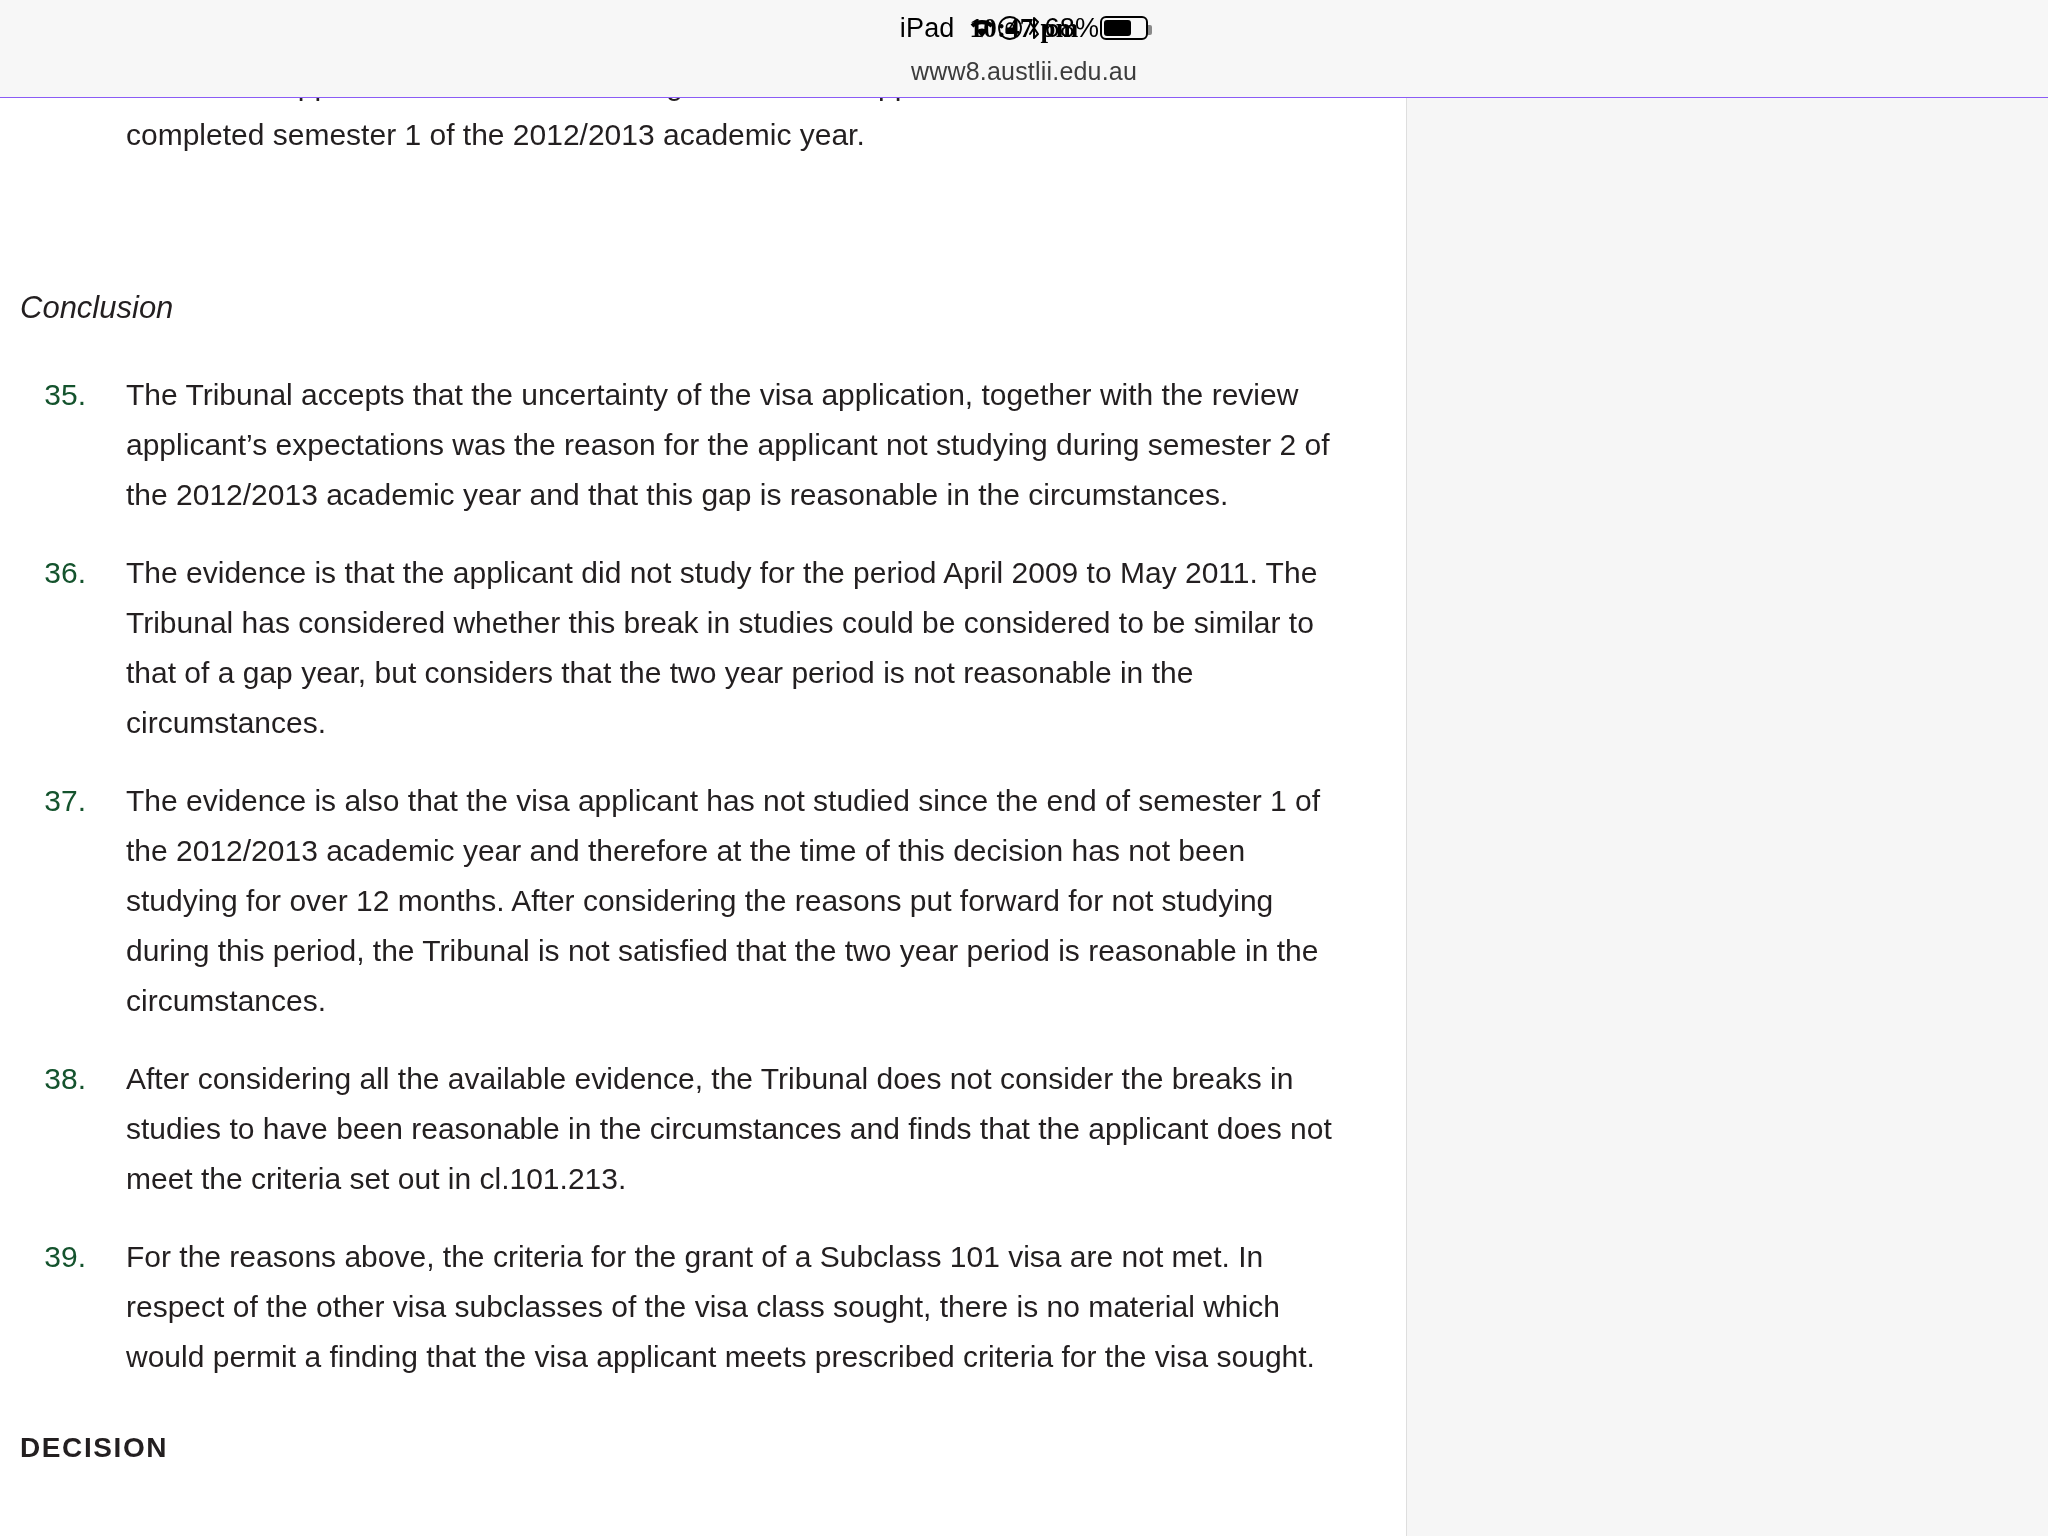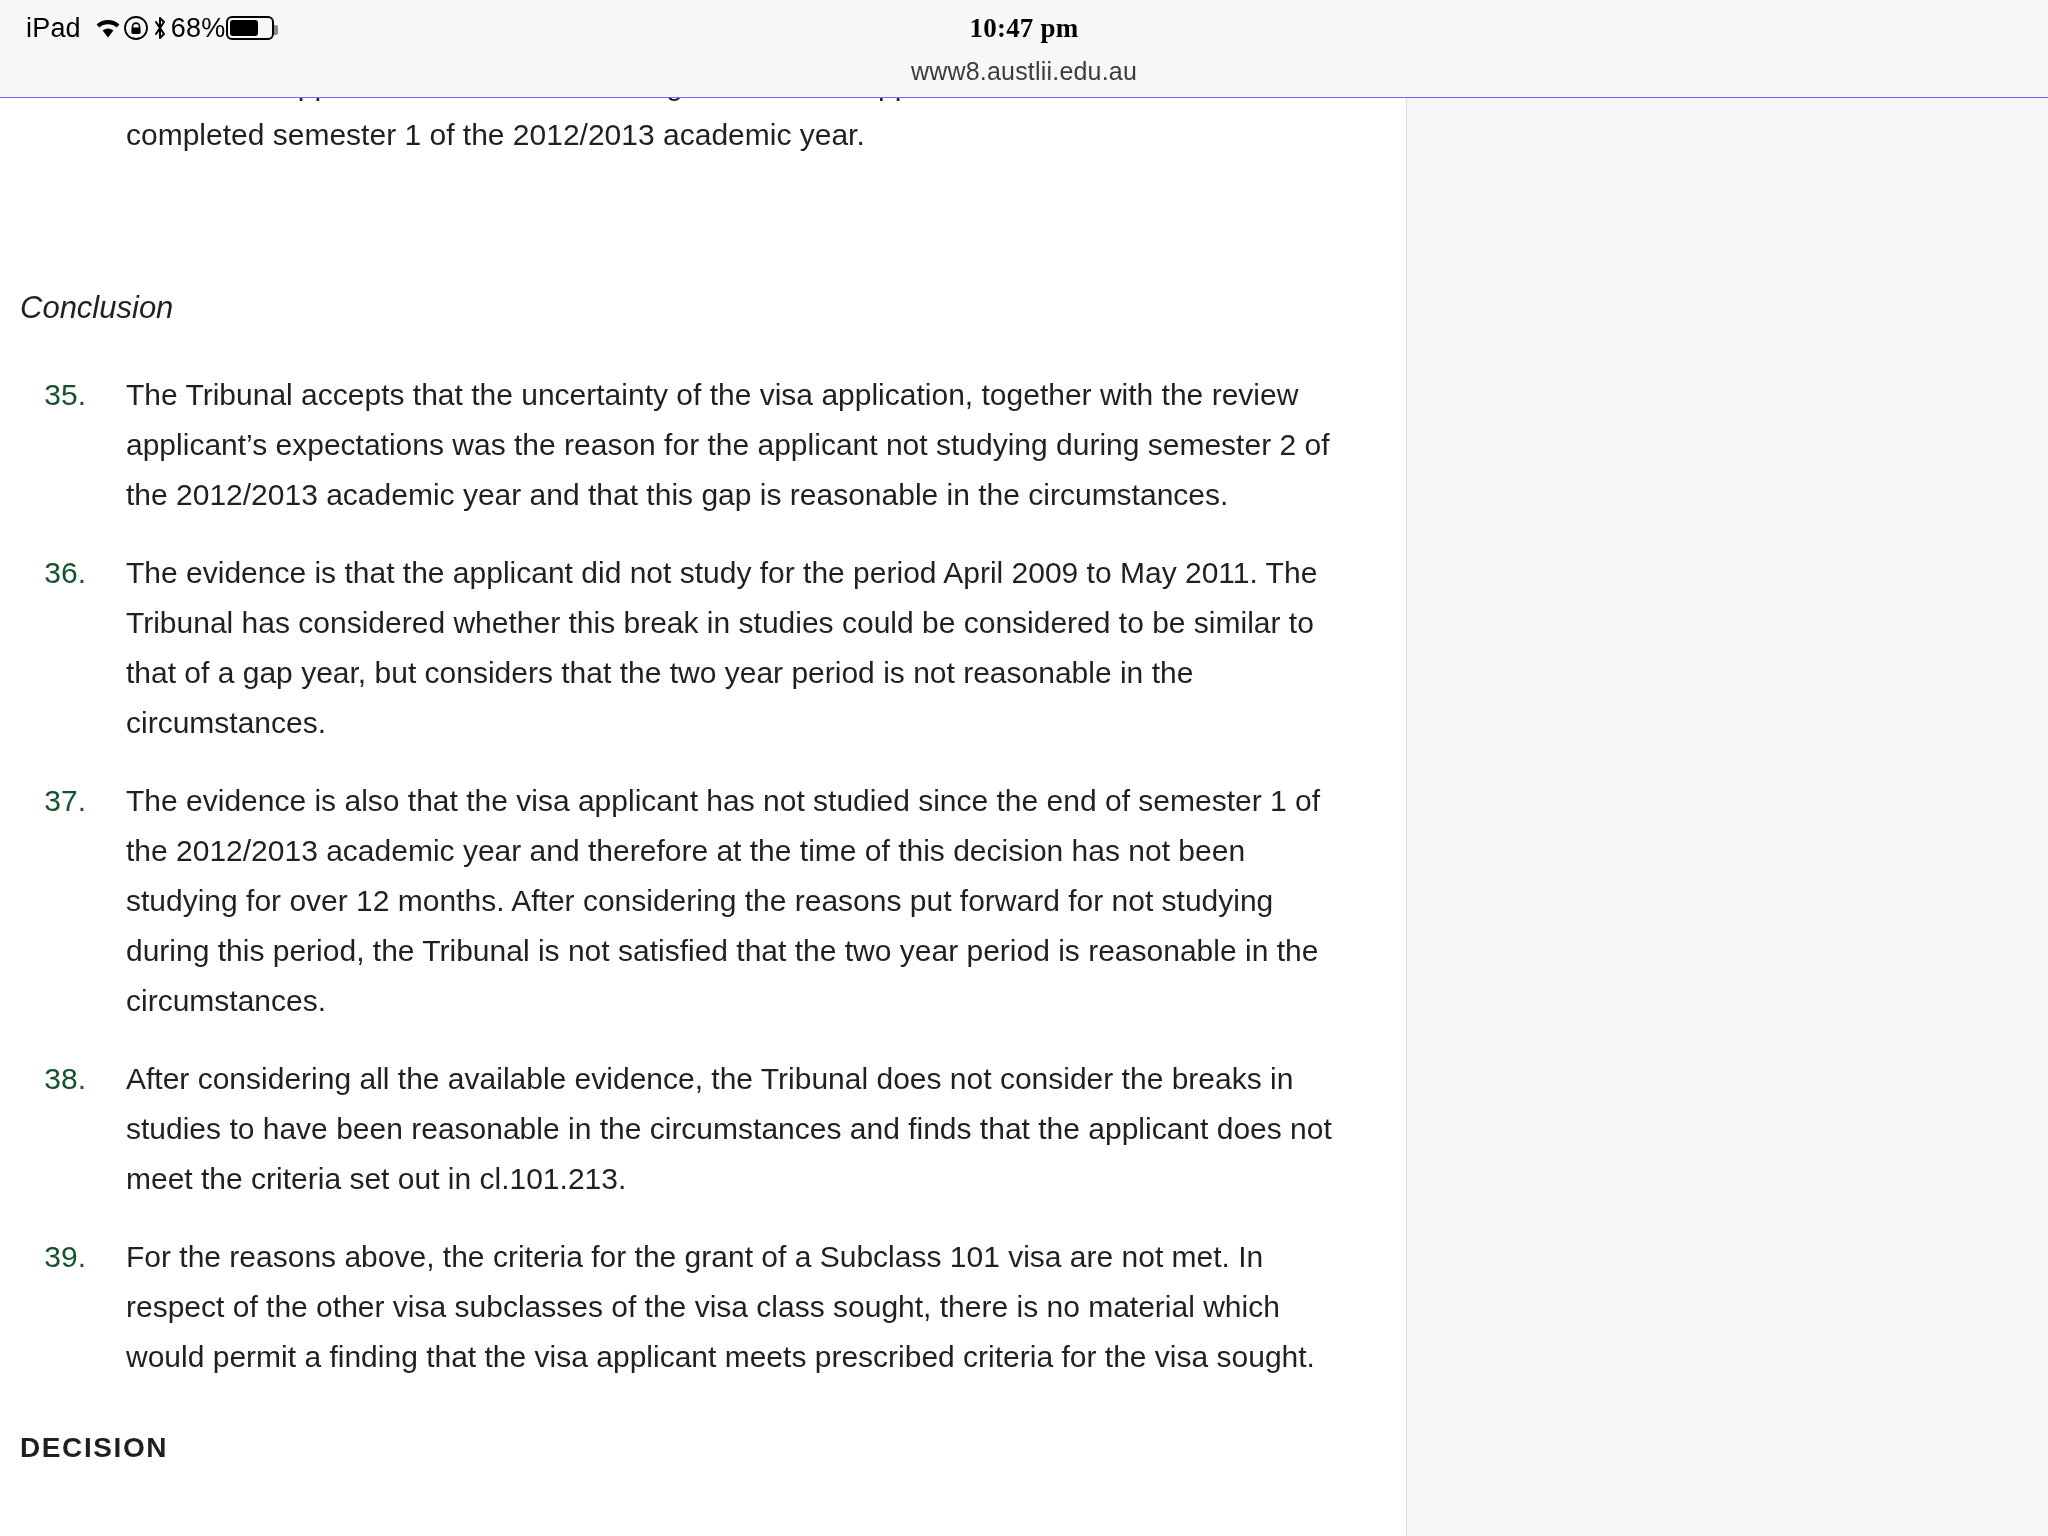--- a/index.html
+++ b/index.html
@@ -12,21 +12,21 @@
   }
 
   
   #status-bar {
     position: relative;
     width: 2048px;
     height: 56px;
     background: #f7f7f7;
     display: flex;
     align-items: center;
-    justify-content: flex-start;
+    justify-content: center;
     padding: 16px 26px;
   }
   .status-left {
     display: flex;
     align-items: center;
     gap: 12px;
   }
   .status-device {
     font-size: 27px;
     color: #000;

